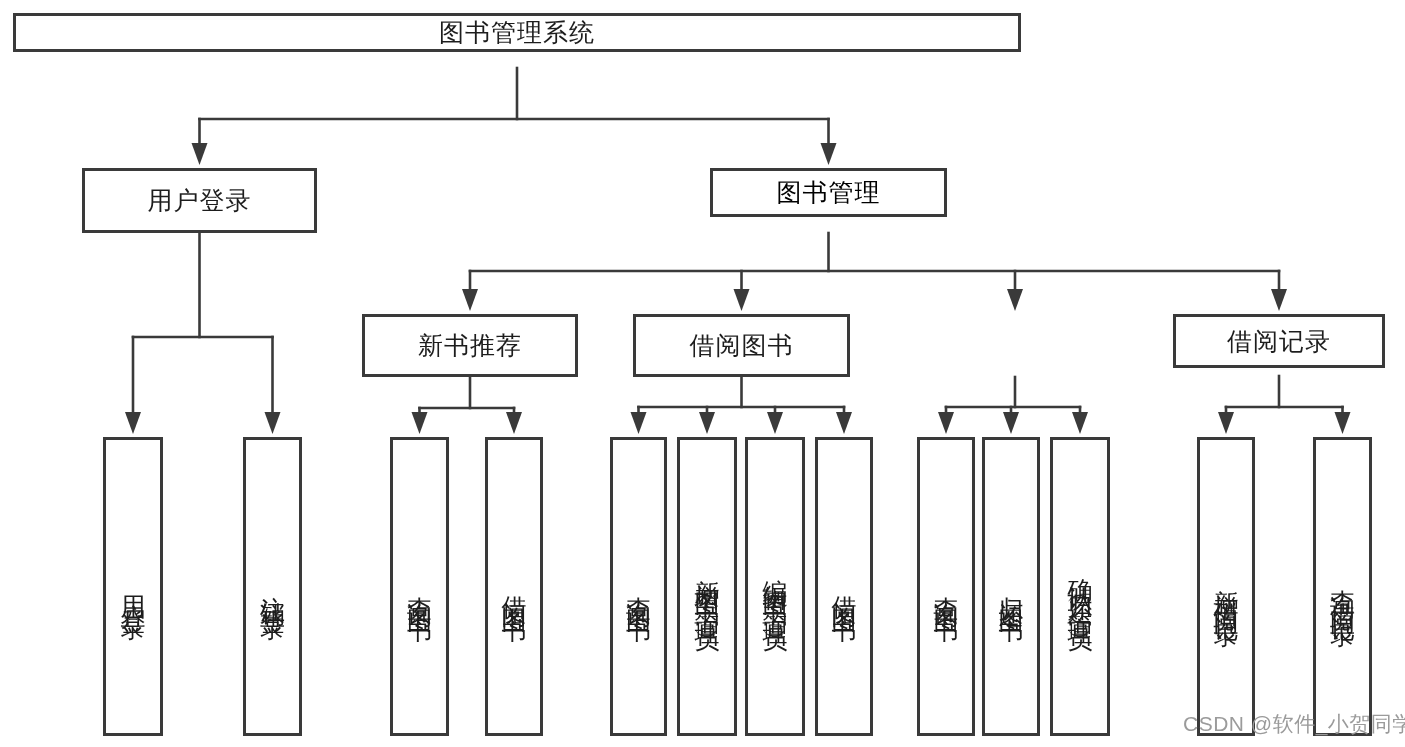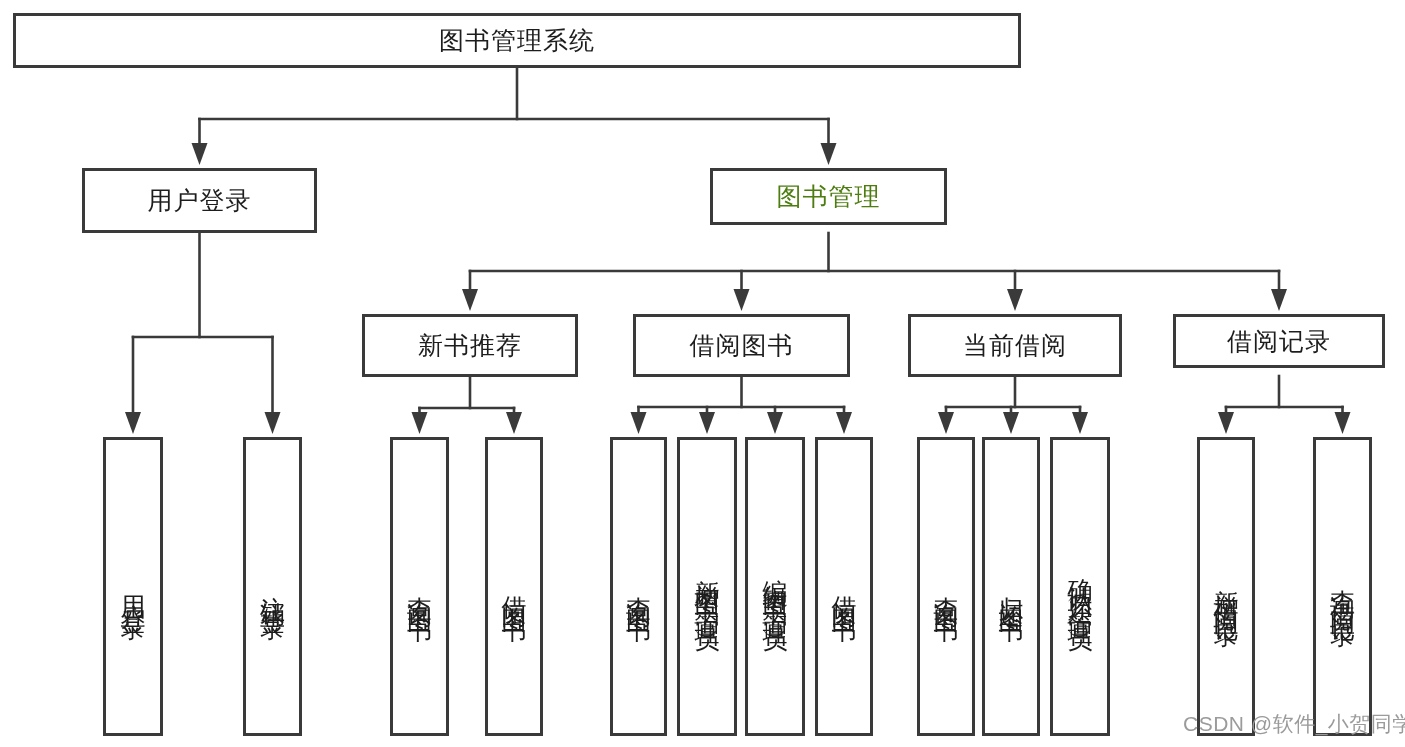--- a/index.html
+++ b/index.html
@@ -100,37 +100,34 @@
       <line x1="1080" y1="407" x2="1080" y2="415" stroke="#3a3a3a" stroke-width="2.6" stroke-linecap="square"></line>
       <polygon points="1072,412 1088,412 1080,434" fill="#3a3a3a"></polygon>
       <line x1="1279" y1="376" x2="1279" y2="407" stroke="#3a3a3a" stroke-width="2.6" stroke-linecap="square"></line>
       <line x1="1226" y1="407" x2="1342.5" y2="407" stroke="#3a3a3a" stroke-width="2.6" stroke-linecap="square"></line>
       <line x1="1226" y1="407" x2="1226" y2="415" stroke="#3a3a3a" stroke-width="2.6" stroke-linecap="square"></line>
       <polygon points="1218,412 1234,412 1226,434" fill="#3a3a3a"></polygon>
       <line x1="1342.5" y1="407" x2="1342.5" y2="415" stroke="#3a3a3a" stroke-width="2.6" stroke-linecap="square"></line>
       <polygon points="1334.5,412 1350.5,412 1342.5,434" fill="#3a3a3a"></polygon>
     </svg>
   <div class="watermark" style="color: rgb(155, 155, 155);">CSDN @软件_小贺同学</div>
-<div class="box" style="left: 13px; top: 13px; width: 1008px; height: 55px; border-color: rgb(58, 58, 58); background: rgb(255, 255, 255); color: rgb(29, 29, 29);">
+<div class="box" style="left: 13px; top: 13px; width: 1008px; height: 39px; border-color: rgb(58, 58, 58); background: rgb(255, 255, 255); color: rgb(29, 29, 29);">
       <span class="label">图书管理系统</span>
     </div>
     <div class="box" style="left: 82px; top: 168px; width: 235px; height: 65px; border-color: rgb(58, 58, 58); background: rgb(255, 255, 255); color: rgb(29, 29, 29);">
       <span class="label">用户登录</span>
     </div>
-    <div class="box" style="left: 710px; top: 168px; width: 237px; height: 57px; border-color: rgb(58, 58, 58); background: rgb(255, 255, 255); color: #4d7c0f;">
+    <div class="box" style="left: 710px; top: 168px; width: 237px; height: 49px; border-color: rgb(58, 58, 58); background: rgb(255, 255, 255); color: #000000;">
       <span class="label">图书管理</span>
     </div>
     <div class="box" style="left: 362px; top: 314px; width: 216px; height: 63px; border-color: rgb(58, 58, 58); background: rgb(255, 255, 255); color: rgb(29, 29, 29);">
       <span class="label">新书推荐</span>
     </div>
     <div class="box" style="left: 633px; top: 314px; width: 217px; height: 63px; border-color: rgb(58, 58, 58); background: rgb(255, 255, 255); color: rgb(29, 29, 29);">
       <span class="label">借阅图书</span>
-    </div>
-    <div class="box" style="left: 908px; top: 314px; width: 214px; height: 63px; border-color: rgb(58, 58, 58); background: rgb(255, 255, 255); color: rgb(29, 29, 29);">
-      <span class="label">当前借阅</span>
     </div>
     <div class="box" style="left: 1173px; top: 314px; width: 212px; height: 54px; border-color: rgb(58, 58, 58); background: rgb(255, 255, 255); color: rgb(29, 29, 29);">
       <span class="label">借阅记录</span>
     </div>
     <div class="box vertical" style="left: 103px; top: 437px; width: 60px; height: 299px; border-color: rgb(58, 58, 58); background: rgb(255, 255, 255); color: rgb(29, 29, 29);">
       <span class="label">用户登录</span>
     </div>
     <div class="box vertical" style="left: 243px; top: 437px; width: 59px; height: 299px; border-color: rgb(58, 58, 58); background: rgb(255, 255, 255); color: rgb(29, 29, 29);">
       <span class="label">注销登录</span>
     </div>

